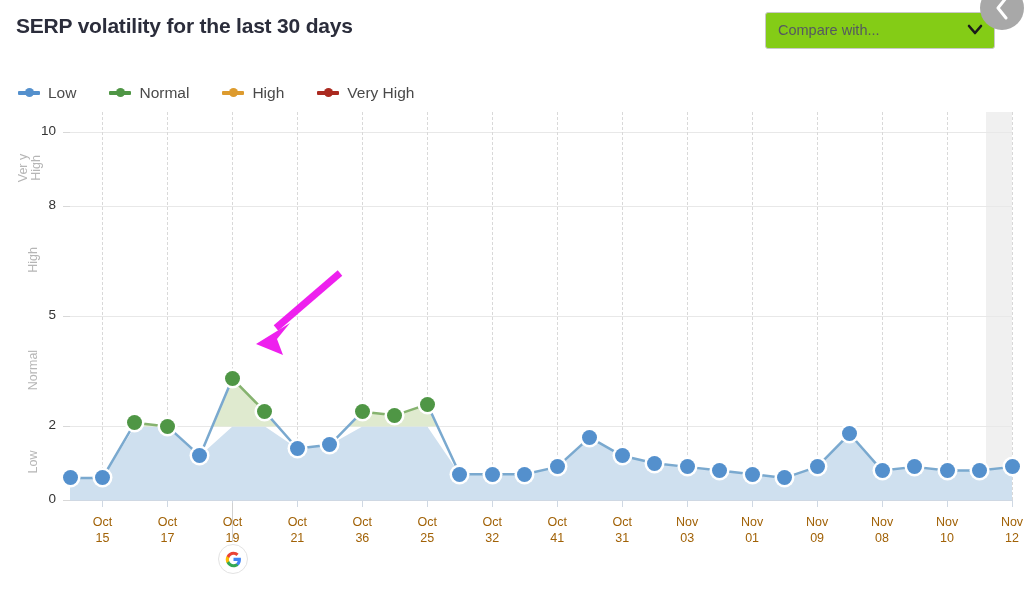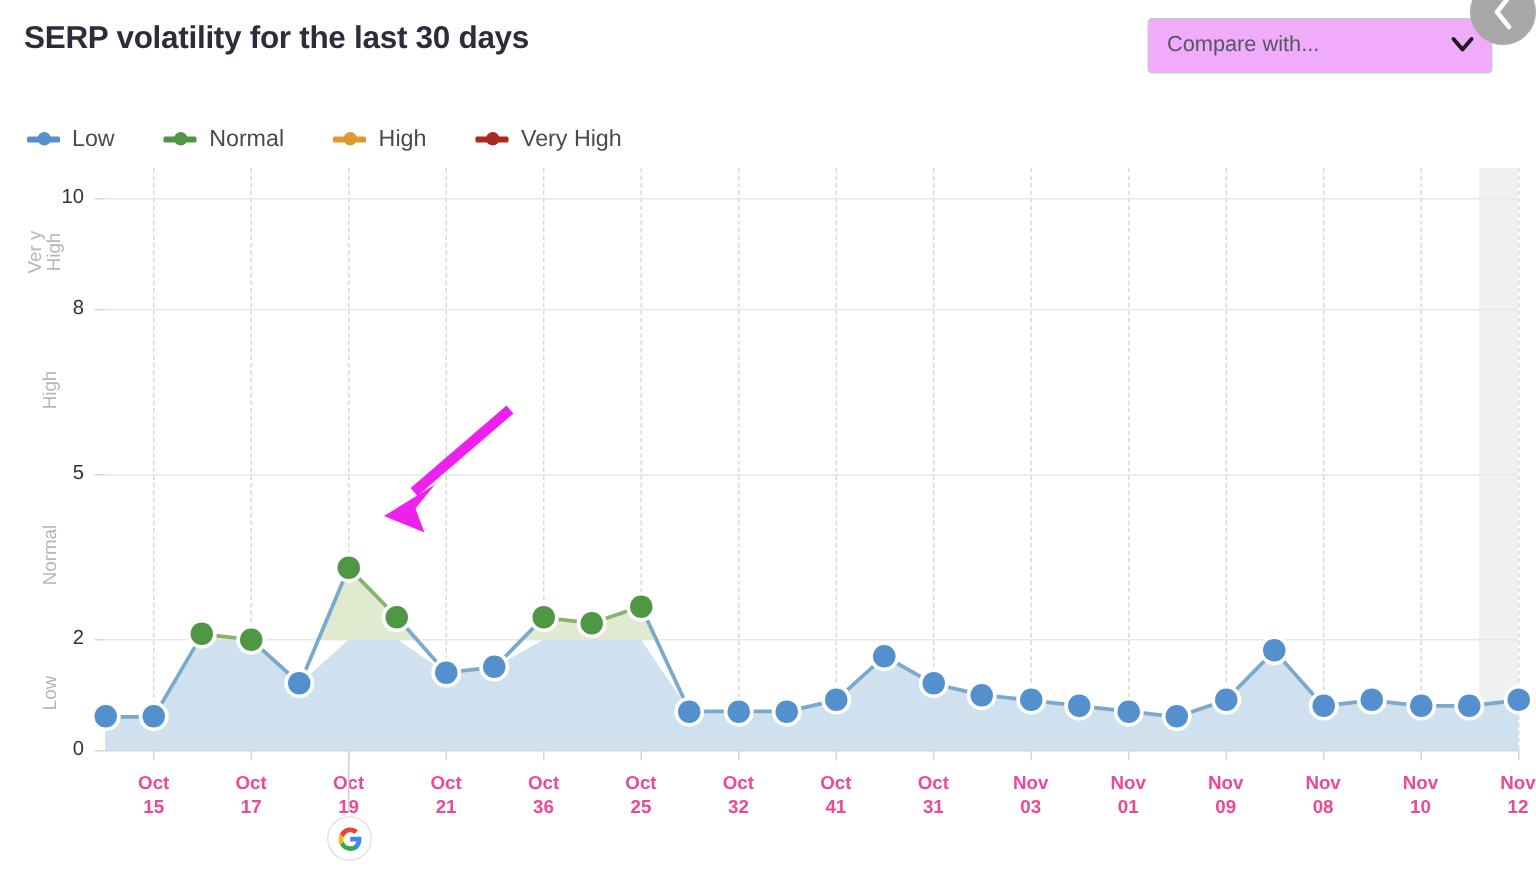--- a/index.html
+++ b/index.html
@@ -16,21 +16,21 @@
   
   .page-title{
     position:absolute;left:16px;top:14px;
     font-size:21px;font-weight:bold;color:#2b2d3b;
     letter-spacing:-0.2px;white-space:nowrap;
   }
   .compare-select{
     position:absolute;right:29px;top:12px;
     width:230px;height:37px;
     border:1px solid #c9c9c9;border-radius:3px;
-    background:#f0abfc;box-sizing:border-box;
+    background:#84cc16;box-sizing:border-box;
     cursor:pointer;
     padding-left:16px;
   }
   .compare-select .cs-label{
     position:absolute;left:12px;top:9px;
     font-size:14.5px;color:#555861;white-space:nowrap;
   }
   .compare-select .cs-caret{
     position:absolute;right:11px;top:7px;
     width:16px;height:20px;
@@ -65,22 +65,22 @@
     position:absolute;font-size:13.5px;color:#333;
     text-align:right;width:30px;
   }
   .band-label{
     position:absolute;font-size:12.5px;color:#b6b6b6;
     transform-origin:center center;
     white-space:nowrap;text-align:center;
   }
   .xtick{
     position:absolute;text-align:center;
-    font-size:12.5px;line-height:16px;color:#ec4899;
-    width:40px;font-weight:bold;
+    font-size:12.5px;line-height:16px;color:#a16207;
+    width:40px;font-weight:normal;
   }
   .google-marker{
     position:absolute;width:28px;height:28px;border-radius:50%;
     background:#fff;border:1px solid #e3e3e3;
     display:flex;align-items:center;justify-content:center;
     box-shadow:0 0 0 2px #fff;
   }
   .google-stem{position:absolute;width:1px;background:#d0d0d0;}
 
   .annot-text{

